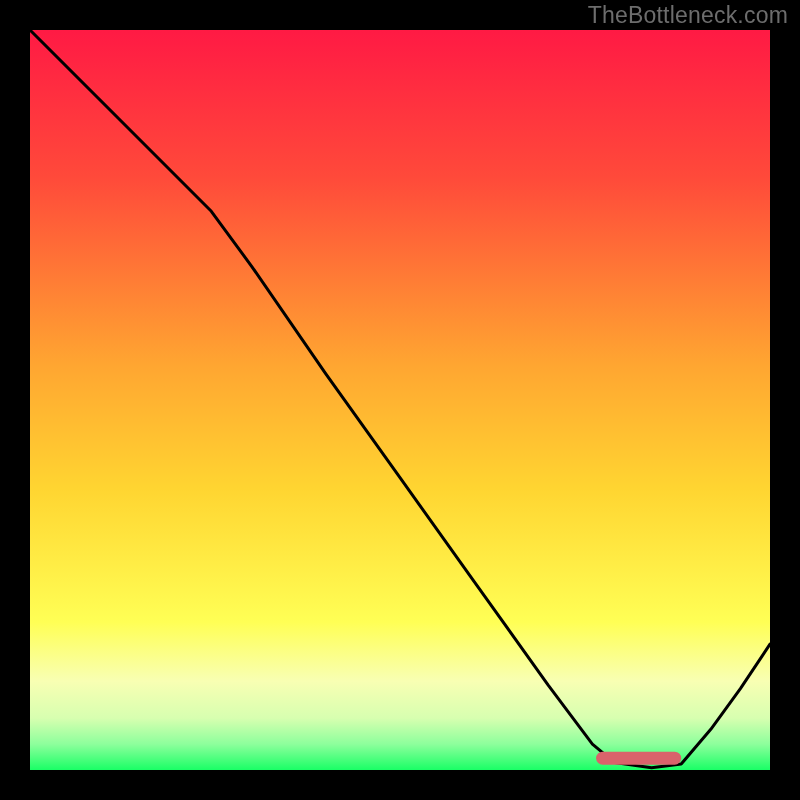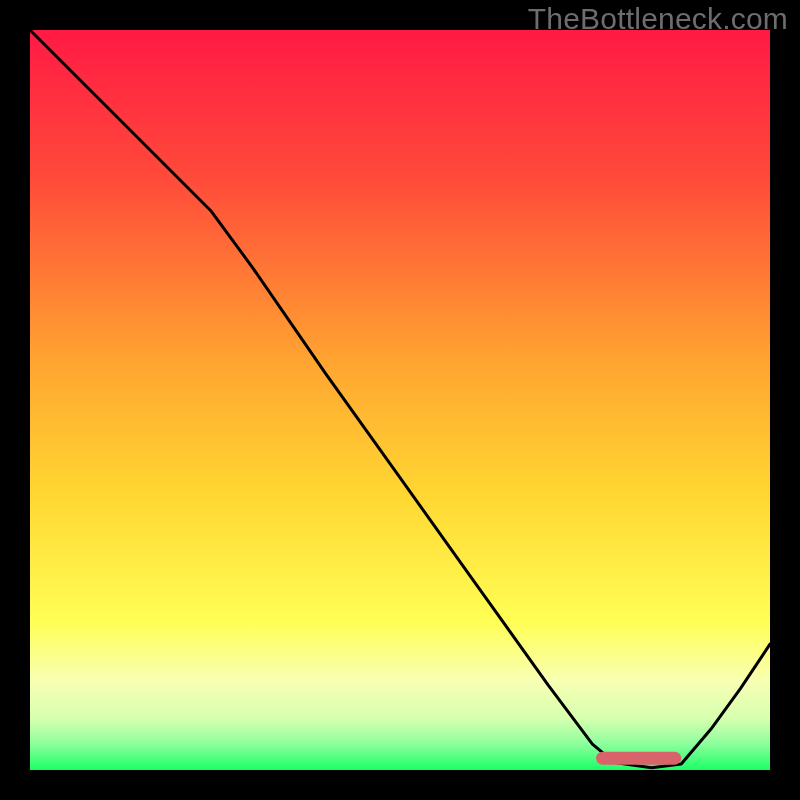--- a/index.html
+++ b/index.html
@@ -14,21 +14,21 @@
   .container {
     position: relative;
     width: 800px;
     height: 800px;
   }
   .watermark {
     position: absolute;
     top: 2px;
     right: 12px;
     color: #6d6d6d;
-    font-size: 30px;
+    font-size: 23px;
     font-weight: 500;
     letter-spacing: 0.2px;
     z-index: 10;
   }
   svg {
     position: absolute;
     top: 0;
     left: 0;
   }
 </style>

